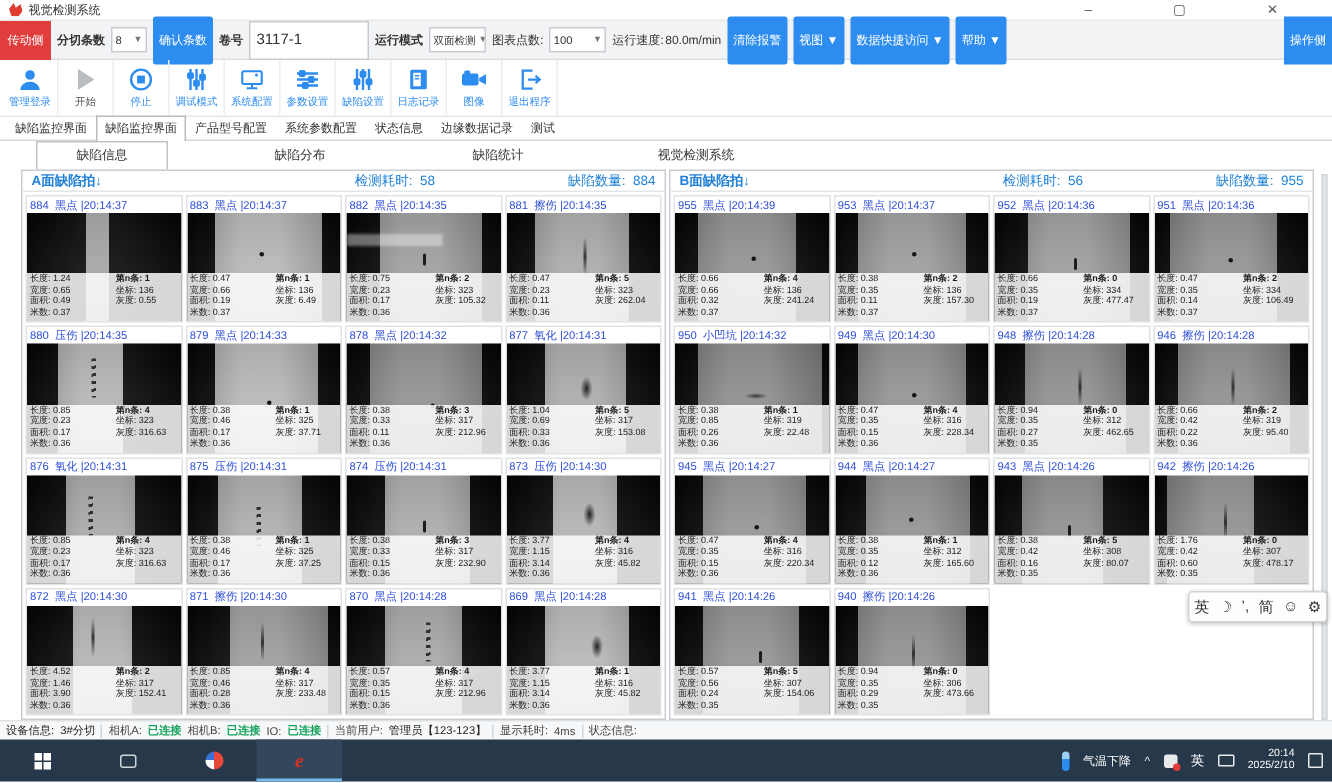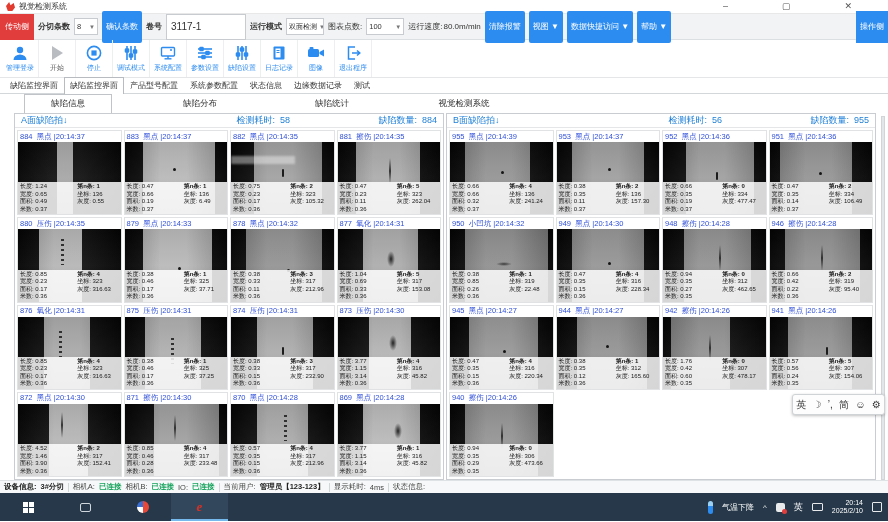--- a/index.html
+++ b/index.html
@@ -26,21 +26,21 @@
 .abtn.gray .lb{color:#555}
 .tabs{height:16px;display:flex;align-items:flex-end;background:#fff;border-bottom:1px solid #d4d7da;padding-left:4px}
 .tab{font-size:8px;color:#333;padding:2px 5px 2px 5px;border:1px solid transparent;border-bottom:none}
 .tab.active{background:#fff;border-color:#b8bcc0;margin-bottom:-1px;padding-bottom:3px}
 .subtabs{height:19px;display:flex;align-items:center;background:#fff;padding-left:24px;gap:44px}
 .subtab{font-size:8.5px;color:#333;padding:3px 0;width:88px;text-align:center;border:1px solid transparent}
 .subtab.active{border-color:#c0c4c8;background:#fff}
 .panels{height:367px;display:flex;gap:2px;padding:0 10px 0 14px}
 .panel{width:430px;border:1px solid #c9cdd2;background:#fff;display:flex;flex-direction:column}
 .phead{height:14px;display:flex;align-items:center;font-size:9px;color:#1f80d8;padding:0 6px;position:relative;border-bottom:1px solid #e4e6e8}
-.ptitle{font-weight:normal}
+.ptitle{font-weight:bold}
 .pelapsed{position:absolute;left:58%;transform:translateX(-50%)}
 .pcount{margin-left:auto}
 .pgrid{flex:1;display:grid;grid-template-columns:repeat(4,1fr);grid-auto-rows:1fr;gap:2px;padding:2px}
 .cell{display:flex;flex-direction:column;border:1px solid #e0e2e4;background:#fff;overflow:hidden}
 .cell-h{height:11px;font-size:7.5px;color:#2f4fd8;display:flex;align-items:center;padding-left:2px;white-space:nowrap;flex:none}
 .cimg{flex:1;position:relative;overflow:hidden}
 .cimg::before{content:"";position:absolute;inset:0;background:linear-gradient(90deg,rgba(0,0,0,.22),rgba(255,255,255,.06) 35%,rgba(255,255,255,.06) 60%,rgba(0,0,0,.22)),linear-gradient(180deg,rgba(0,0,0,.08),rgba(255,255,255,.05) 50%,rgba(0,0,0,.1))}
 .cfoot{position:absolute;left:0;right:0;bottom:0;background:rgba(255,255,255,.84);display:flex;padding:1px 2px;font-size:6px;line-height:7.5px;color:#1a1a1a}
 .fl{width:58%}
 .fr{width:42%}
@@ -48,21 +48,21 @@
 .defect{position:absolute}
 .d-dot{width:3px;height:3px;background:#151515;border-radius:50%}
 .d-dash{width:2px;height:8px;background:#1c1c1c;border-radius:1px}
 .d-scratch{width:2px;height:26px;background:linear-gradient(180deg,rgba(30,30,30,0),rgba(30,30,30,.85),rgba(30,30,30,0))}
 .d-squiggle{width:3px;height:26px;background:repeating-linear-gradient(170deg,rgba(35,35,35,.9) 0 2px,transparent 2px 5px)}
 .d-blotch{width:8px;height:16px;background:radial-gradient(ellipse at center,rgba(25,25,25,.95),rgba(25,25,25,0) 70%)}
 .d-dent{width:16px;height:4px;background:radial-gradient(ellipse,rgba(40,40,40,.85),transparent 70%)}
 .streak{position:absolute;left:0;width:62%;height:8px;top:20%;background:rgba(255,255,255,.4);filter:blur(1px)}
 .statusbar{height:13px;background:#f7f8f9;border-top:1px solid #dfe2e5;display:flex;align-items:center;font-size:7.5px;color:#444;padding:0 4px;gap:4px}
 .statusbar .sep{width:1px;height:9px;background:#d3d6d9}
-.sb-b{font-weight:bold;color:#222}
+.sb-b{font-weight:normal;color:#222}
 .sb-green{color:#17a35d;font-weight:bold}
 .taskbar{height:28px;background:#263849;display:flex;align-items:stretch}
 .tb-ic{width:57px;display:flex;align-items:center;justify-content:center}
 .tb-ic.active{background:#33475c;border-bottom:2px solid #76b9ed}
 .winlogo{display:grid;grid-template-columns:5px 5px;grid-template-rows:5px 5px;gap:1px}
 .winlogo i{background:#fff}
 .taskview{width:11px;height:9px;border:1px solid #cfd6dc;border-radius:2px;position:relative}
 .ei{font-family:"Liberation Serif",serif;font-style:italic;font-weight:bold;color:#d93025;font-size:13px;line-height:13px}
 .sgico{width:12px;height:12px;border-radius:50%;background:conic-gradient(#e8483a 0 50%,#fff 50% 75%,#3b6fd4 75% 100%);position:relative}
 .tray{margin-left:auto;display:flex;align-items:center;gap:9px;padding-right:6px;color:#fff}
@@ -751,20 +751,39 @@
               </div>
               <div class="fr">
                 <div class="b">第n条: 1</div>
                 <div>坐标: 312</div>
                 <div>灰度: 165.60</div>
               </div>
             </div>
           </div>
         </div>
         <div class="cell">
+          <div class="cell-h">943&nbsp; 黑点&nbsp;|20:14:26</div>
+          <div class="cimg" style="background:linear-gradient(90deg,#050505 0,#050505 18%,#8c8c8c 18%,#8c8c8c 70%,#050505 70%,#050505 100%)">
+            <div class="defect d-dash" style="left:48%;top:46%"></div>
+            <div class="cfoot">
+              <div class="fl">
+                <div>长度: 0.38</div>
+                <div>宽度: 0.42</div>
+                <div>面积: 0.16</div>
+                <div>米数: 0.35</div>
+              </div>
+              <div class="fr">
+                <div class="b">第n条: 5</div>
+                <div>坐标: 308</div>
+                <div>灰度: 80.07</div>
+              </div>
+            </div>
+          </div>
+        </div>
+        <div class="cell">
           <div class="cell-h">942&nbsp; 擦伤&nbsp;|20:14:26</div>
           <div class="cimg" style="background:linear-gradient(90deg,#050505 0,#050505 8%,#8e8e8e 8%,#8e8e8e 65%,#050505 65%,#050505 100%)">
             <div class="defect d-scratch" style="left:45%;top:26%"></div>
             <div class="cfoot">
               <div class="fl">
                 <div>长度: 1.76</div>
                 <div>宽度: 0.42</div>
                 <div>面积: 0.60</div>
                 <div>米数: 0.35</div>
               </div>

